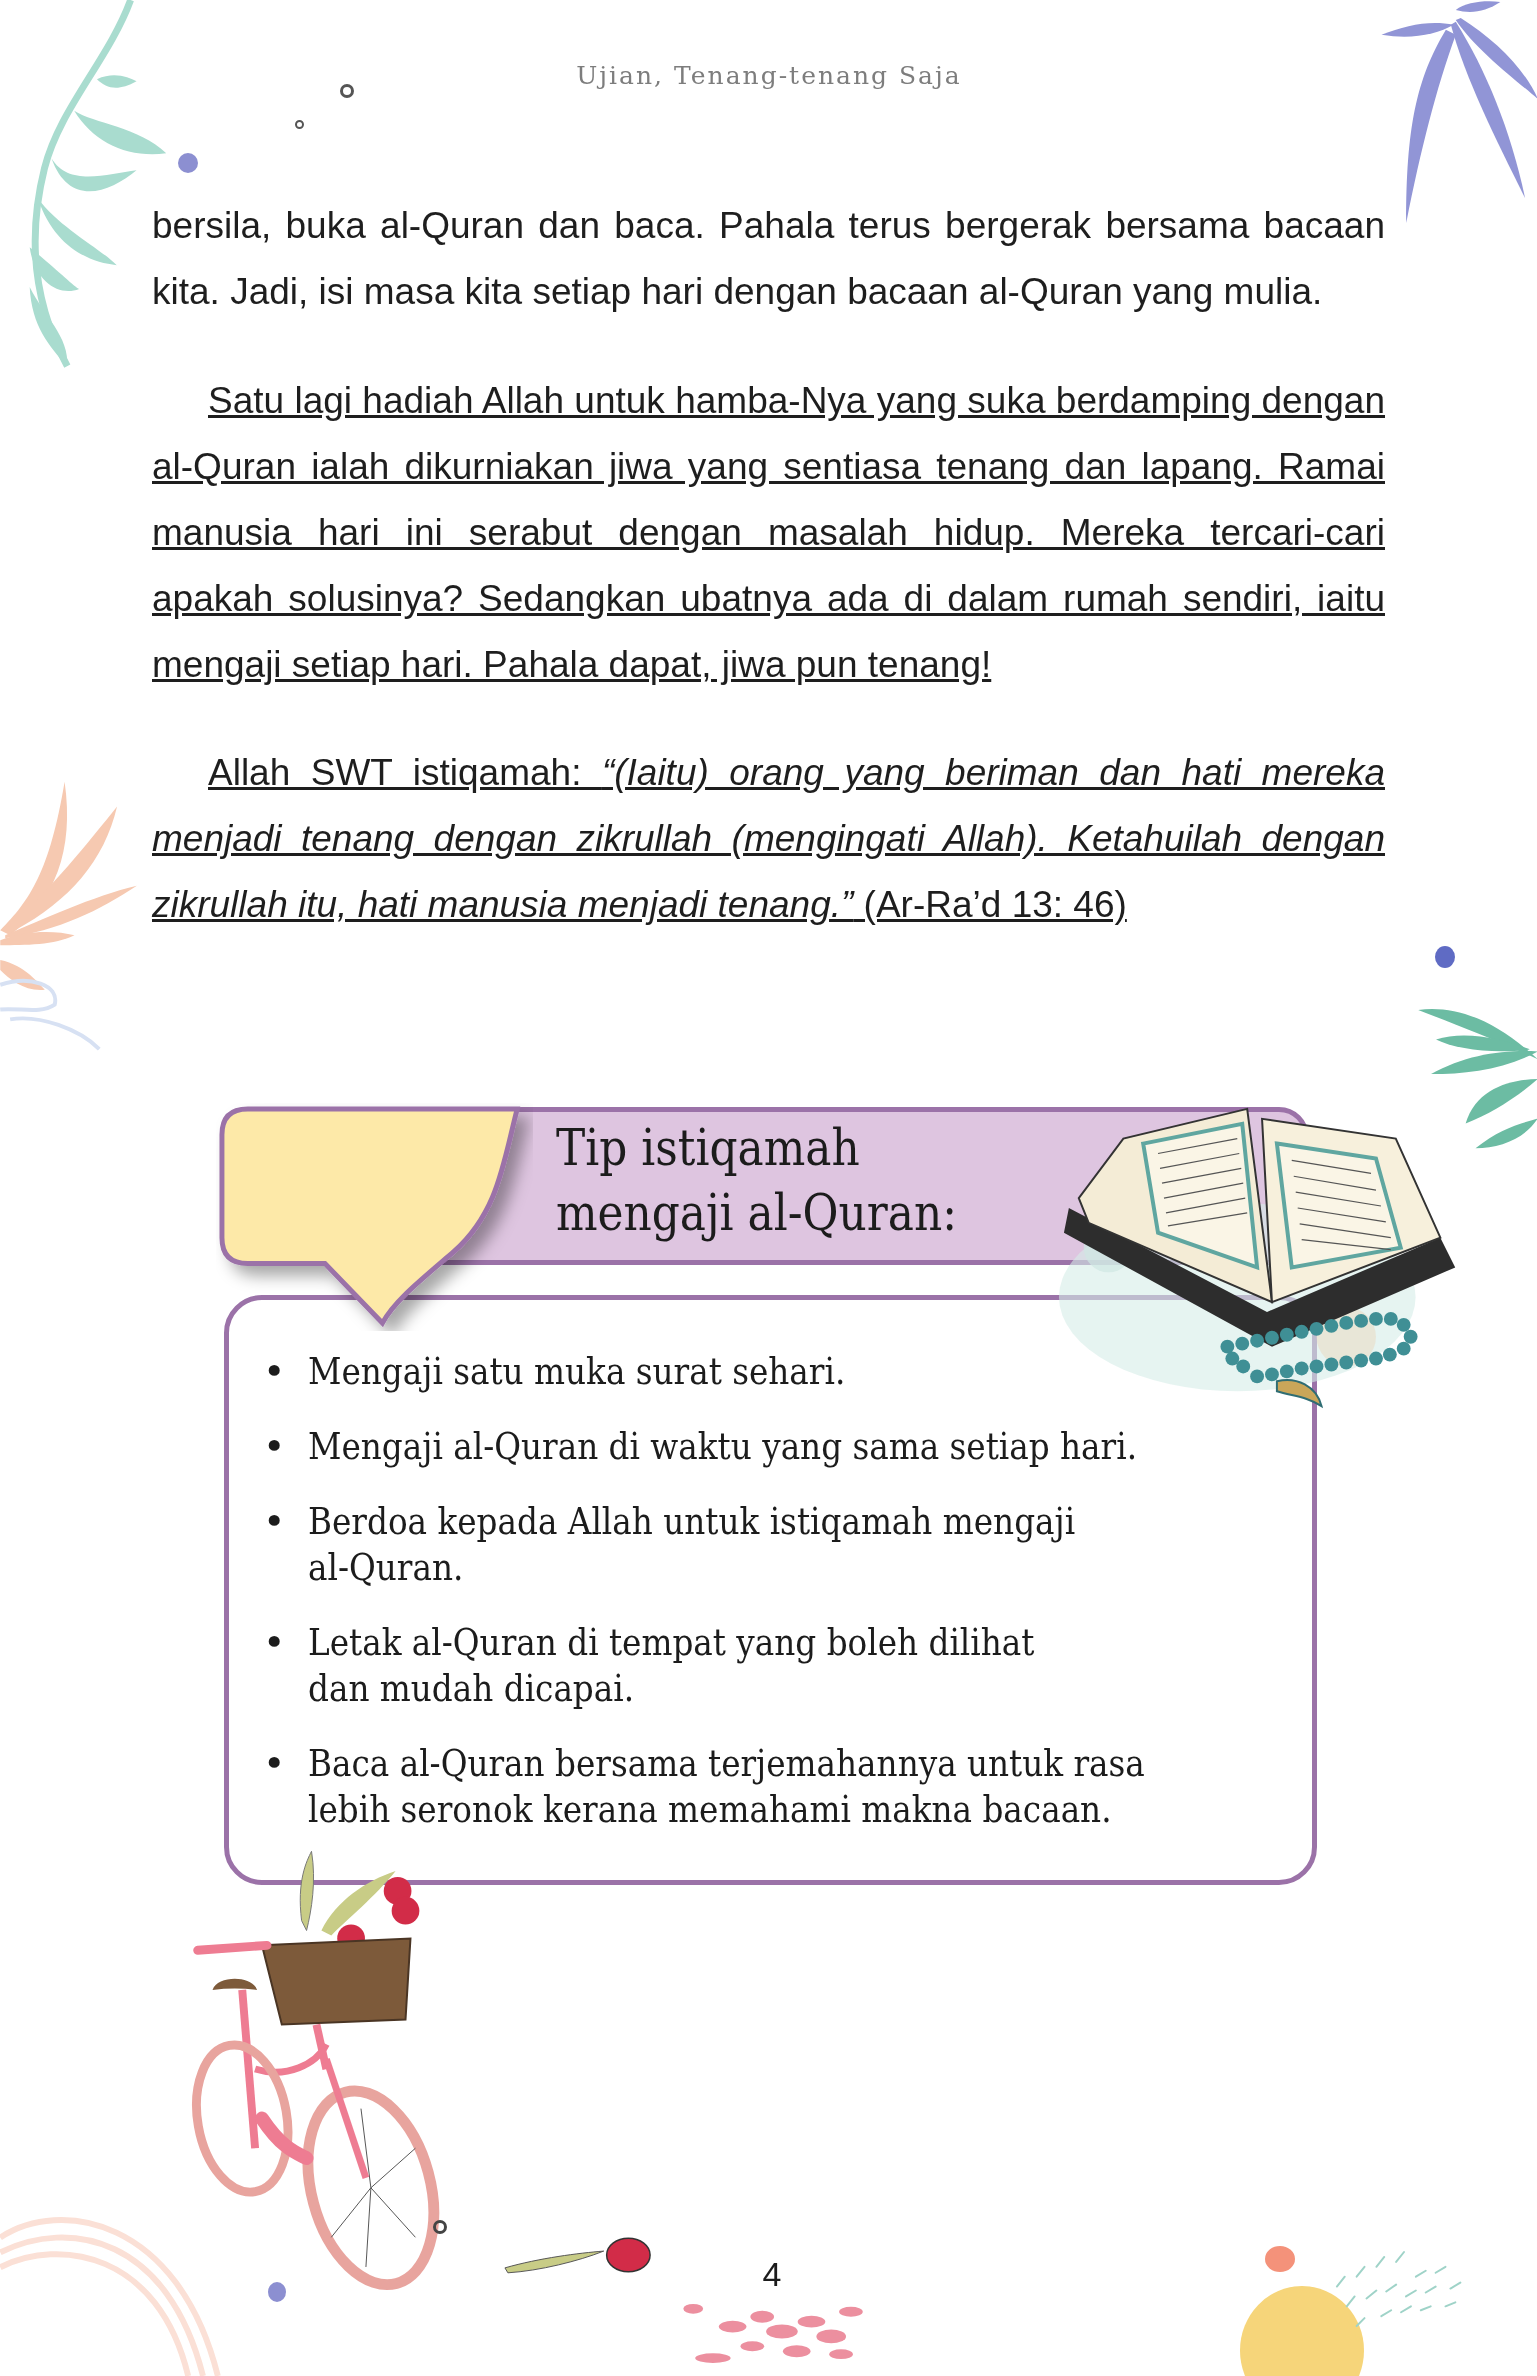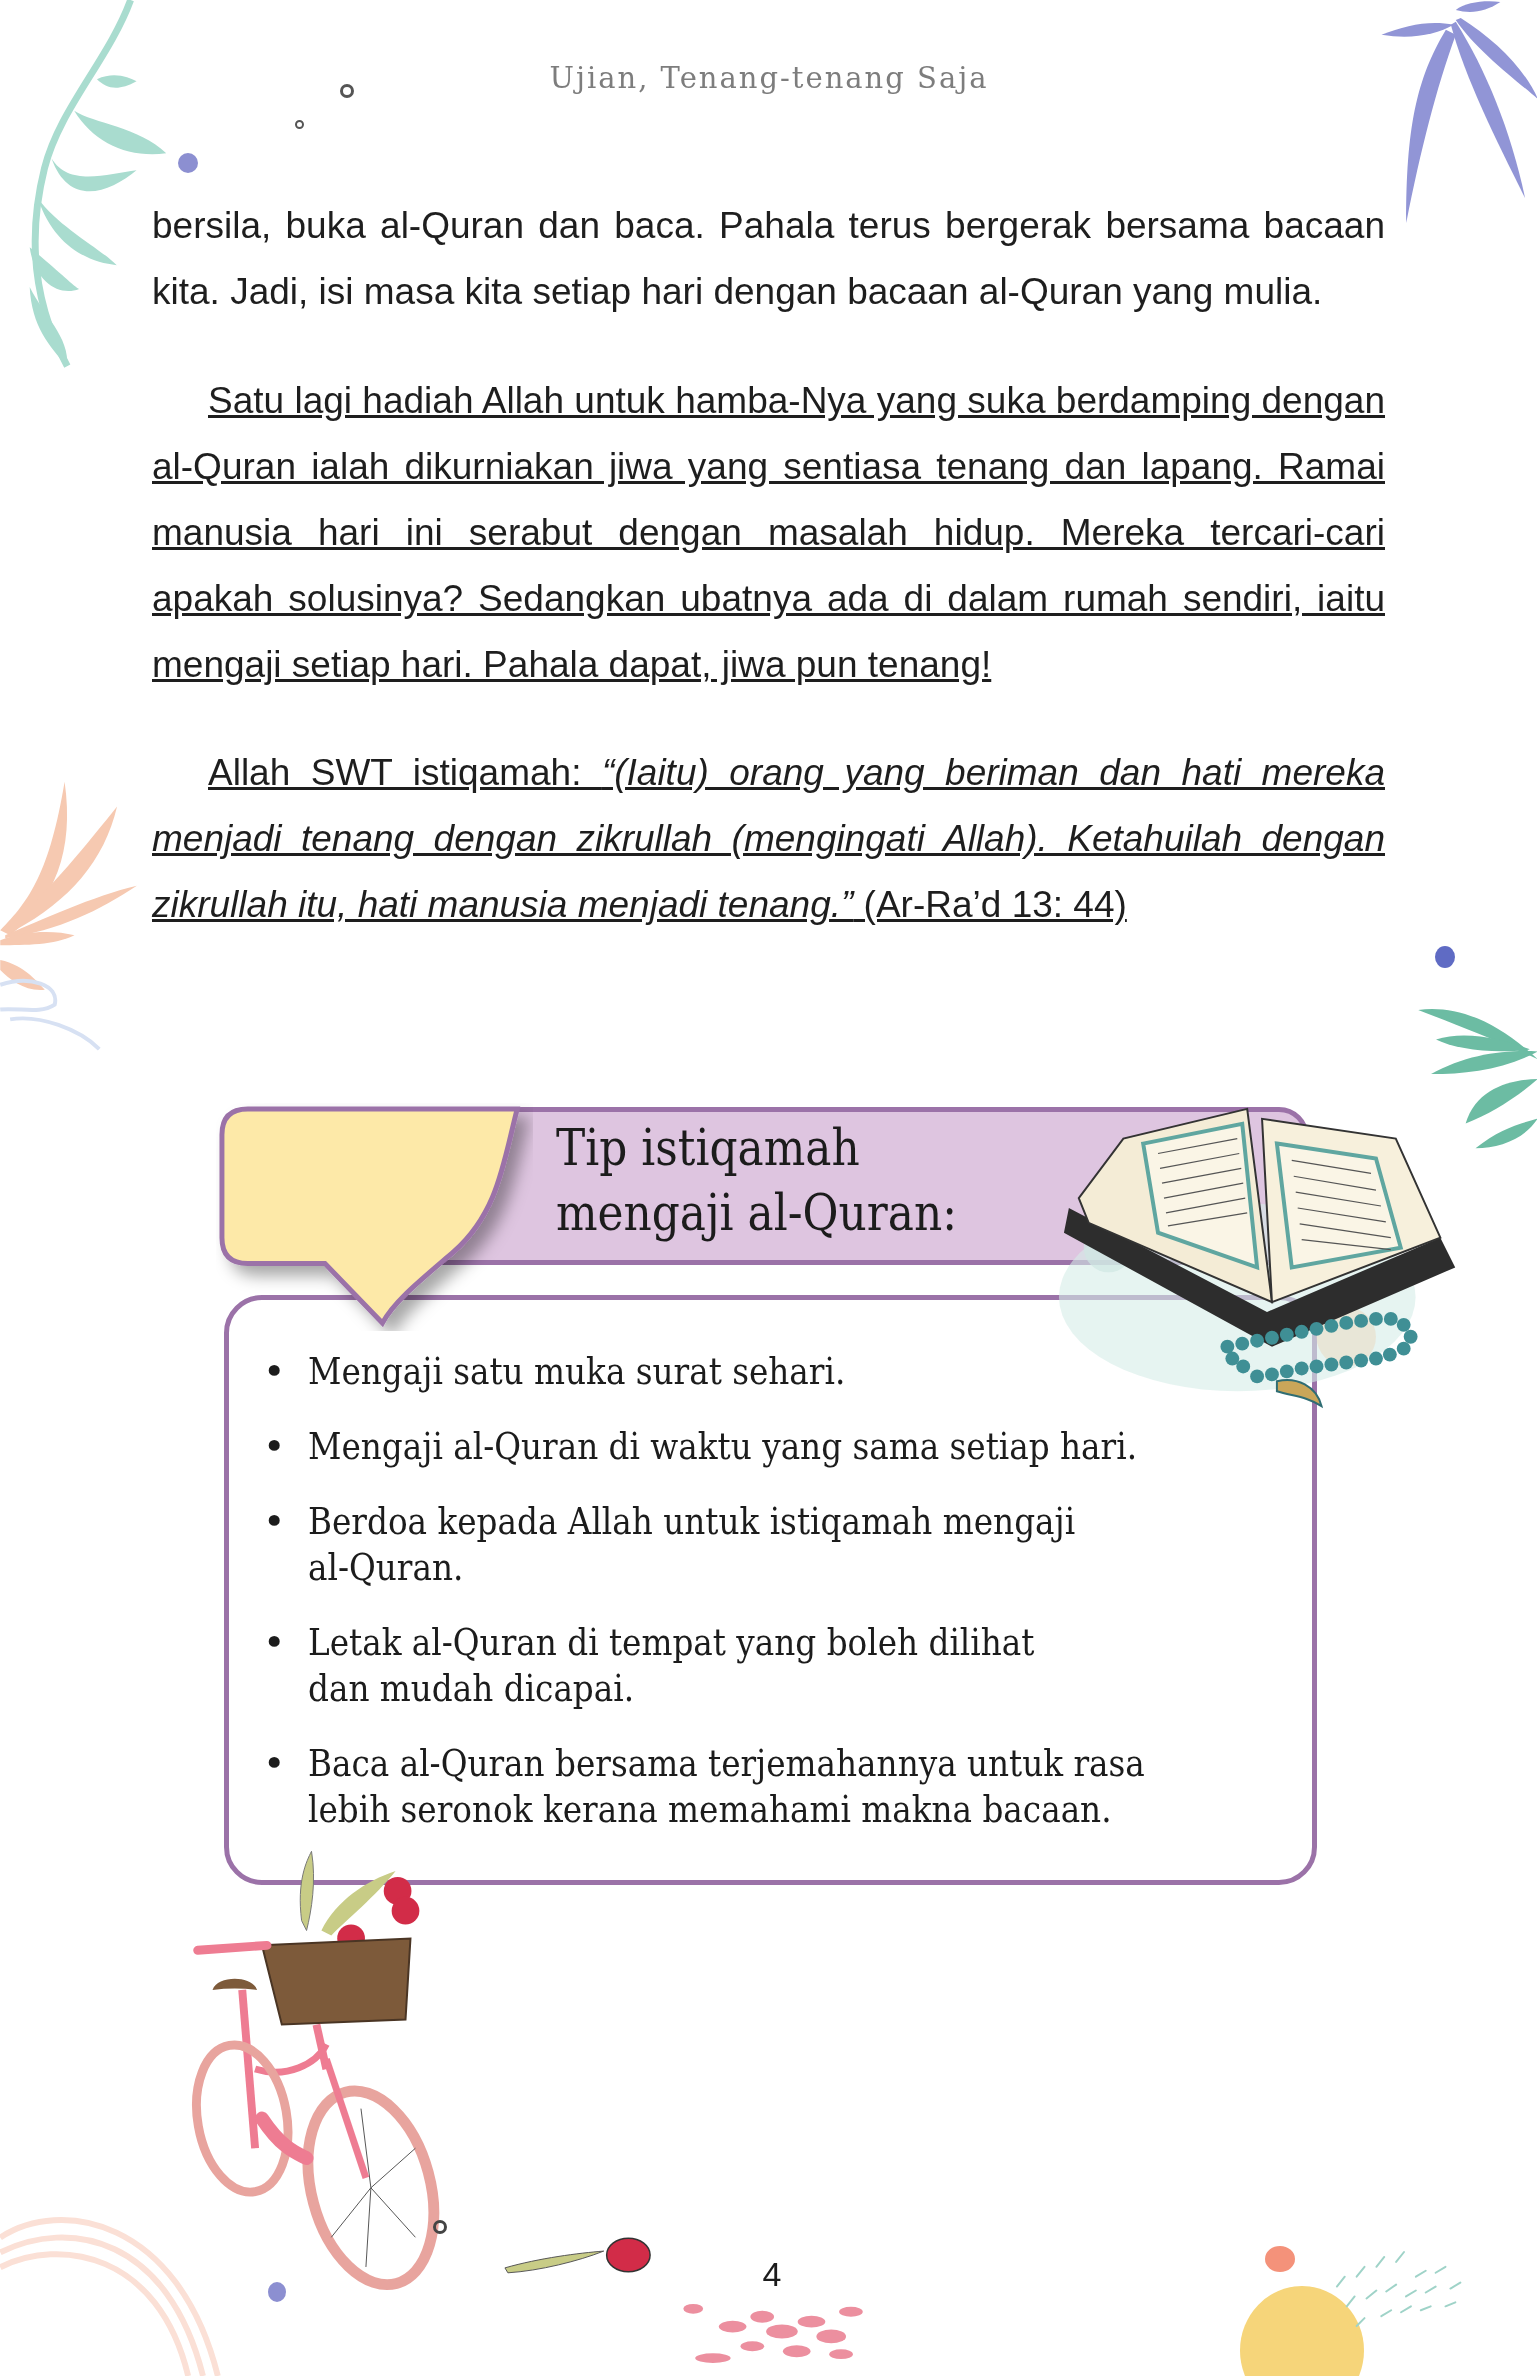--- a/index.html
+++ b/index.html
@@ -1,21 +1,21 @@
 <!DOCTYPE html>
 <html><head>
 <meta charset="utf-8">
 <style>
   html, body { margin: 0; padding: 0; background: #ffffff; }
   body { width: 1538px; height: 2376px; position: relative; overflow: hidden; }
   .page { position: absolute; left: 0; top: 0; width: 1538px; height: 2376px; background: #fff; }
   .deco { position: absolute; }
   .running-head {
     position: absolute; left: 0; width: 1538px; top: 61px; text-align: center;
-    font-family: "DejaVu Serif", serif; font-size: 29px; letter-spacing: 2px; color: #7d7d7d;
+    font-family: "DejaVu Serif", serif; font-size: 25px; letter-spacing: 2px; color: #7d7d7d;
   }
   .body-text {
     position: absolute; left: 140px; width: 1257px;
     font-family: "Liberation Sans", sans-serif; font-size: 37px; line-height: 66px; color: #1e1e1e;
     text-align: justify;
   }
   .body-text p { margin: 12px; }
   .body-text .indent { text-indent: 56px; text-decoration: underline; }
   .para1 { top: 181px; }
   .para2 { top: 356px; }
@@ -81,21 +81,21 @@
 
   <div class="body-text para1">
     <p class="last-line">bersila, buka al-Quran dan baca. Pahala terus bergerak bersama bacaan kita. Jadi, isi masa kita setiap hari dengan bacaan al-Quran yang mulia.</p>
   </div>
 
   <div class="body-text para2">
     <p class="indent last-line">Satu lagi hadiah Allah untuk hamba-Nya yang suka berdamping dengan al-Quran ialah dikurniakan jiwa yang sentiasa tenang dan lapang. Ramai manusia hari ini serabut dengan masalah hidup. Mereka tercari-cari apakah solusinya? Sedangkan ubatnya ada di dalam rumah sendiri, iaitu mengaji setiap hari. Pahala dapat, jiwa pun tenang!</p>
   </div>
 
   <div class="body-text para3">
-    <p class="indent last-line"><span>Allah SWT istiqamah: </span><span class="ital">“(Iaitu) orang yang beriman dan hati mereka menjadi tenang dengan zikrullah (mengingati Allah). Ketahuilah dengan zikrullah itu, hati manusia menjadi tenang.”</span><span> (Ar-Ra’d 13: 44)</span></p>
+    <p class="indent last-line"><span>Allah SWT istiqamah: </span><span class="ital">“(Iaitu) orang yang beriman dan hati mereka menjadi tenang dengan zikrullah (mengingati Allah). Ketahuilah dengan zikrullah itu, hati manusia menjadi tenang.”</span><span> (Ar-Ra’d 13: 46)</span></p>
   </div>
 
   <svg class="deco" style="left:0;top:762px" width="149" height="297" viewBox="0 0 150 300">
     <path d="M0 170 C30 140 50 110 65 20 C75 90 55 140 10 175Z" fill="#f6c9b1"></path>
     <path d="M10 165 C50 130 90 80 118 45 C105 100 70 140 15 170Z" fill="#f6c9b1"></path>
     <path d="M5 175 C40 160 95 135 138 125 C100 150 60 170 5 178Z" fill="#f6c9b1"></path>
     <path d="M0 180 C25 170 55 170 75 175 C55 185 25 185 0 185Z" fill="#f6c9b1"></path>
     <path d="M0 200 C25 205 40 225 45 230 C25 232 10 220 0 210Z" fill="#f6c9b1"></path>
     <path d="M0 225 C30 215 60 225 55 245 C40 255 20 248 0 250 M10 260 C40 255 80 270 100 290" fill="none" stroke="#d7e1f3" stroke-width="4"></path>
   </svg>

